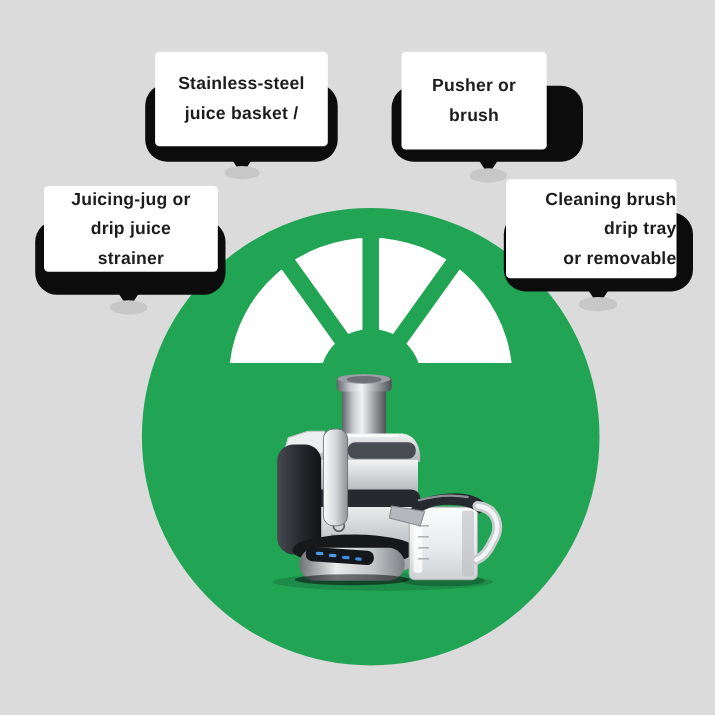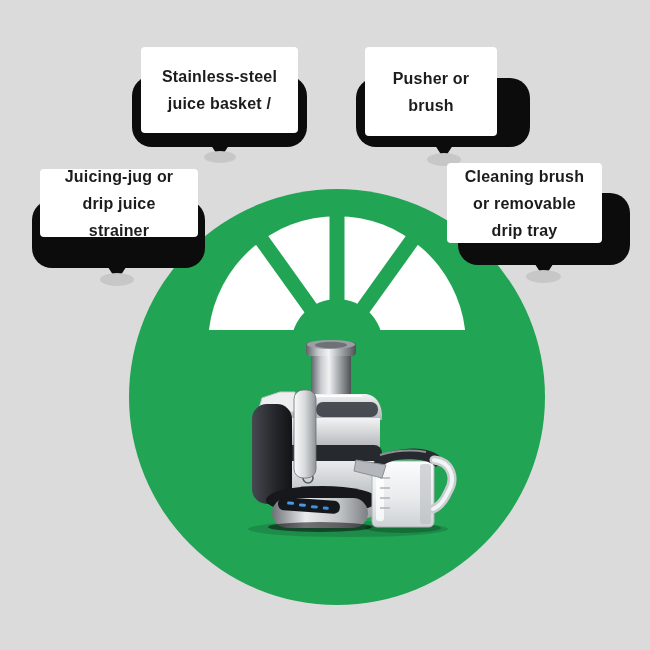--- a/index.html
+++ b/index.html
@@ -161,31 +161,31 @@
     <div class="co-box" style="left:365px;top:47px;width:132px;height:89px;">
       <div class="co-line">Pusher or</div>
       <div class="co-line">brush</div>
     </div>
   </div>
 
   <div class="callout">
     <div class="co-shadow" style="left:32px;top:200px;width:173px;height:68px;"></div>
     <div class="co-tail" style="left:104px;top:261px;width:26px;height:20px;"></div>
     <div class="co-ground" style="left:100px;top:273px;width:34px;height:13px;"></div>
-    <div class="co-box" style="left:40px;top:169px;width:158px;height:68px;">
+    <div class="co-box" style="left:40px;top:169px;width:158px;height:78px;">
       <div class="co-line">Juicing-jug or</div>
       <div class="co-line">drip juice</div>
       <div class="co-line">strainer</div>
     </div>
   </div>
 
   <div class="callout">
     <div class="co-shadow" style="left:458px;top:193px;width:172px;height:72px;"></div>
     <div class="co-tail" style="left:531px;top:258px;width:26px;height:20px;"></div>
     <div class="co-ground" style="left:526px;top:270px;width:35px;height:13px;"></div>
-    <div class="co-box" style="left:447px;top:163px;width:155px;height:80px;">
+    <div class="co-box" style="left:460px;top:163px;width:155px;height:90px;text-align:right;">
       <div class="co-line">Cleaning brush</div>
+      <div class="co-line">drip tray</div>
       <div class="co-line">or removable</div>
-      <div class="co-line">drip tray</div>
     </div>
   </div>
 
 </div>
 
 </body></html>

